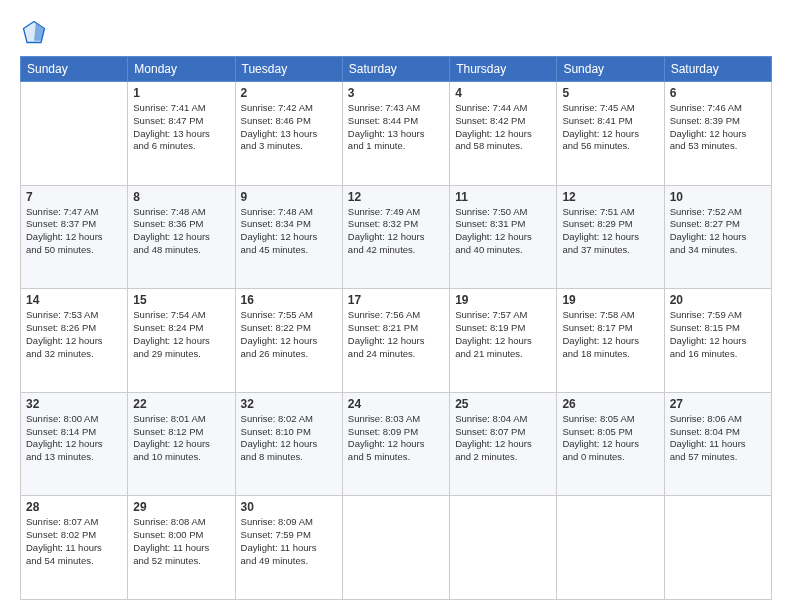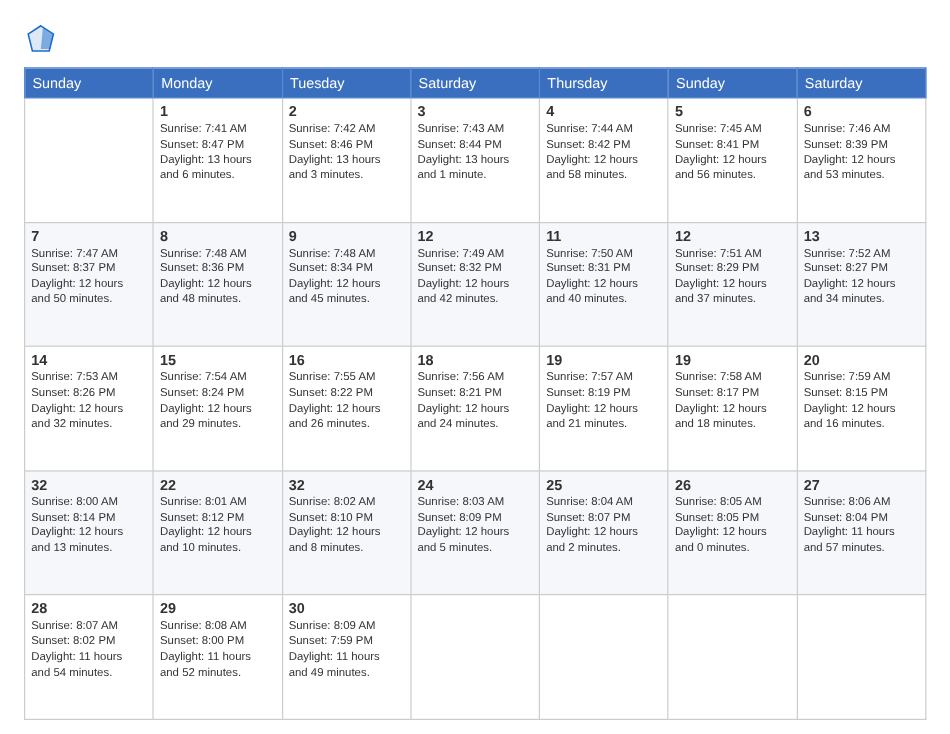--- a/index.html
+++ b/index.html
@@ -180,39 +180,39 @@
           </td>
           <td>
             <div class="day-number">11</div>
             <div class="day-info">Sunrise: 7:50 AM<br>Sunset: 8:31 PM<br>Daylight: 12 hours<br>and 40 minutes.</div>
           </td>
           <td>
             <div class="day-number">12</div>
             <div class="day-info">Sunrise: 7:51 AM<br>Sunset: 8:29 PM<br>Daylight: 12 hours<br>and 37 minutes.</div>
           </td>
           <td>
-            <div class="day-number">13</div>
+            <div class="day-number">10</div>
             <div class="day-info">Sunrise: 7:52 AM<br>Sunset: 8:27 PM<br>Daylight: 12 hours<br>and 34 minutes.</div>
           </td>
         </tr>
         <tr>
           <td>
             <div class="day-number">14</div>
             <div class="day-info">Sunrise: 7:53 AM<br>Sunset: 8:26 PM<br>Daylight: 12 hours<br>and 32 minutes.</div>
           </td>
           <td>
             <div class="day-number">15</div>
             <div class="day-info">Sunrise: 7:54 AM<br>Sunset: 8:24 PM<br>Daylight: 12 hours<br>and 29 minutes.</div>
           </td>
           <td>
             <div class="day-number">16</div>
             <div class="day-info">Sunrise: 7:55 AM<br>Sunset: 8:22 PM<br>Daylight: 12 hours<br>and 26 minutes.</div>
           </td>
           <td>
-            <div class="day-number">18</div>
+            <div class="day-number">17</div>
             <div class="day-info">Sunrise: 7:56 AM<br>Sunset: 8:21 PM<br>Daylight: 12 hours<br>and 24 minutes.</div>
           </td>
           <td>
             <div class="day-number">19</div>
             <div class="day-info">Sunrise: 7:57 AM<br>Sunset: 8:19 PM<br>Daylight: 12 hours<br>and 21 minutes.</div>
           </td>
           <td>
             <div class="day-number">19</div>
             <div class="day-info">Sunrise: 7:58 AM<br>Sunset: 8:17 PM<br>Daylight: 12 hours<br>and 18 minutes.</div>
           </td>

